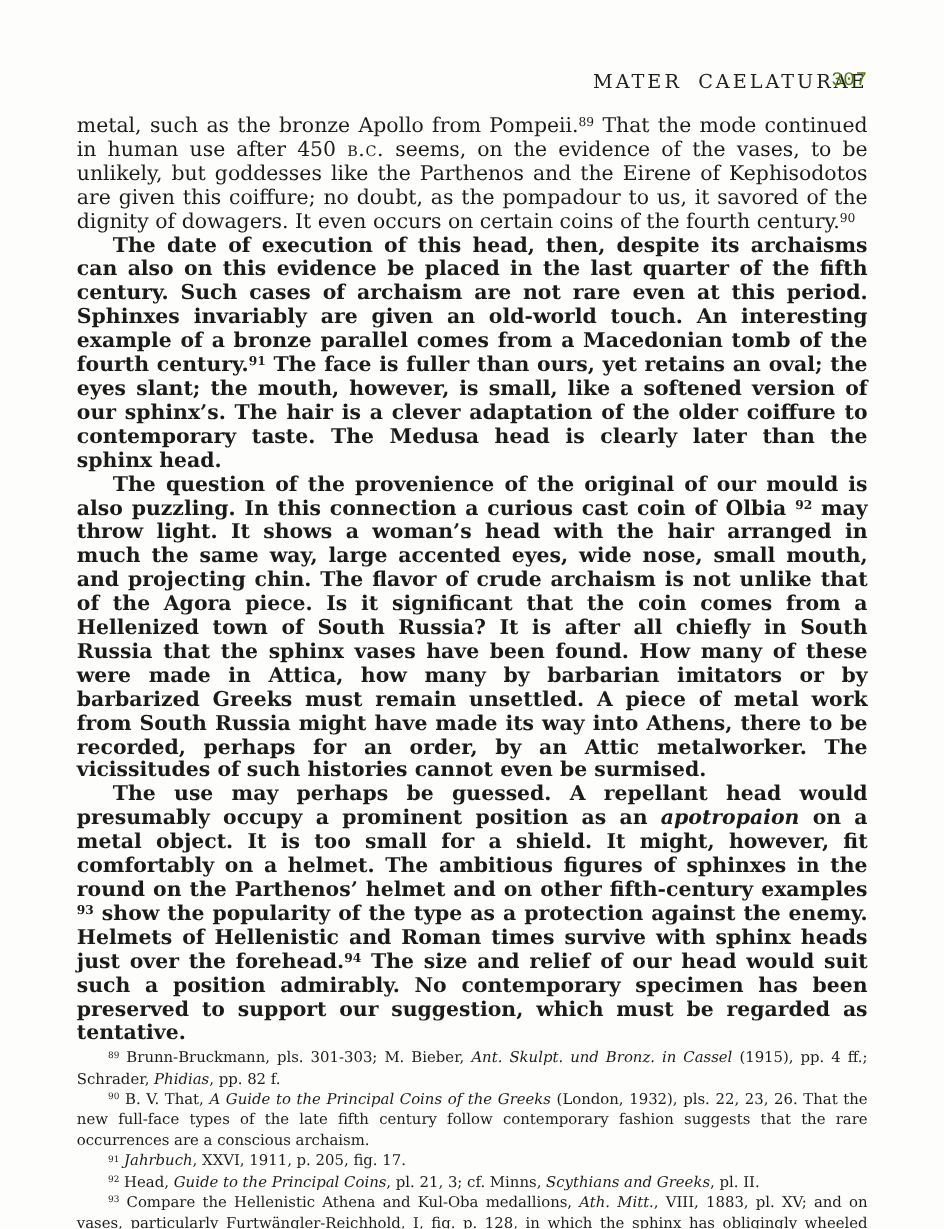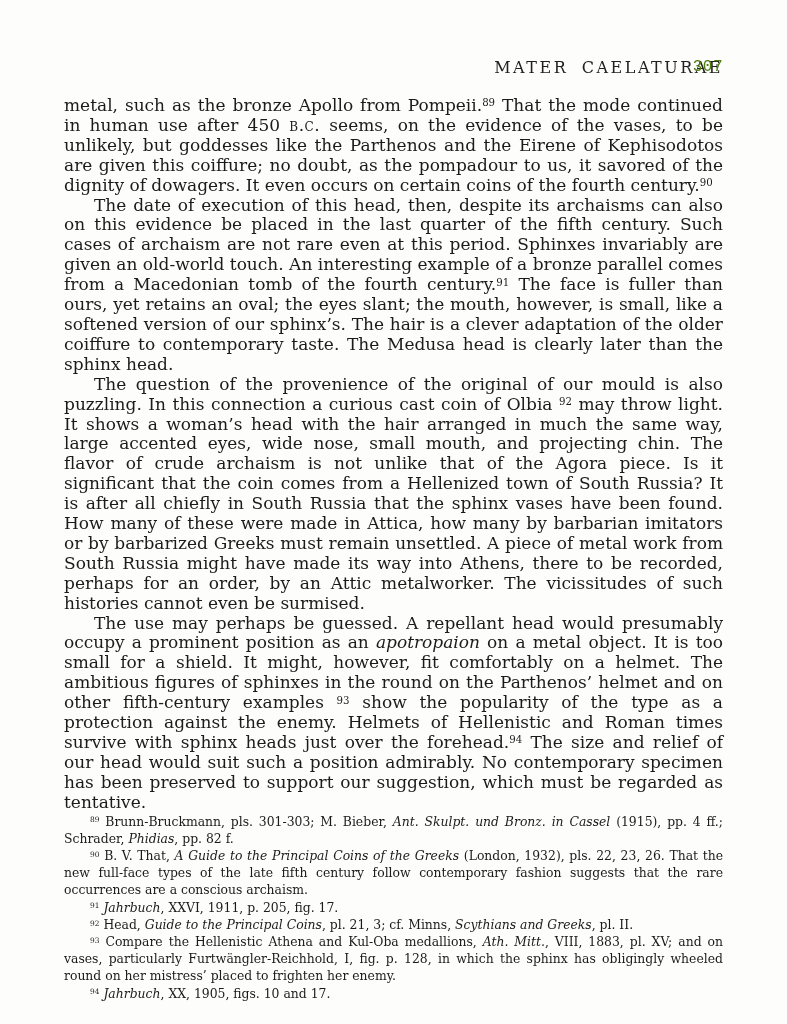--- a/index.html
+++ b/index.html
@@ -41,20 +41,21 @@
   }
   .body-text p.para {
     margin: 0;
     font-size: 17px;
     line-height: 19.9px;
     text-align: justify;
     text-justify: inter-word;
   }
   .body-text p.para.indent {
     text-indent: 30px;
+    font-weight: bold;
   }
   sup.fnref {
     font-size: 0.60em;
     line-height: 0;
     vertical-align: baseline;
     position: relative;
     top: -0.45em;
     letter-spacing: 0;
   }
   .sc {

